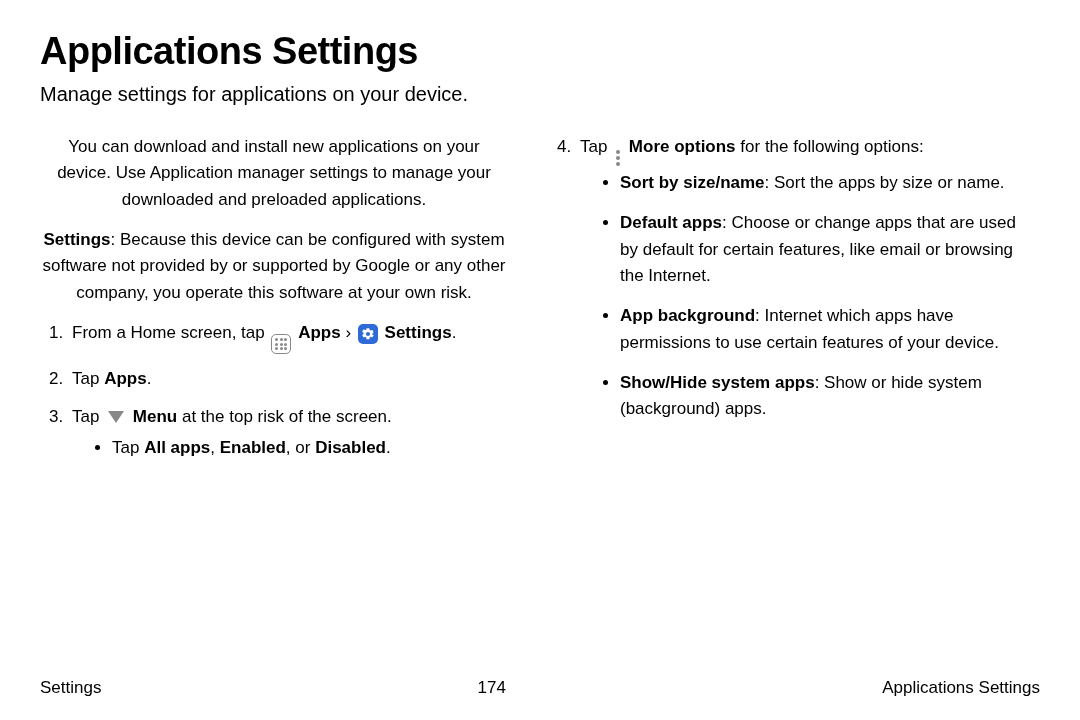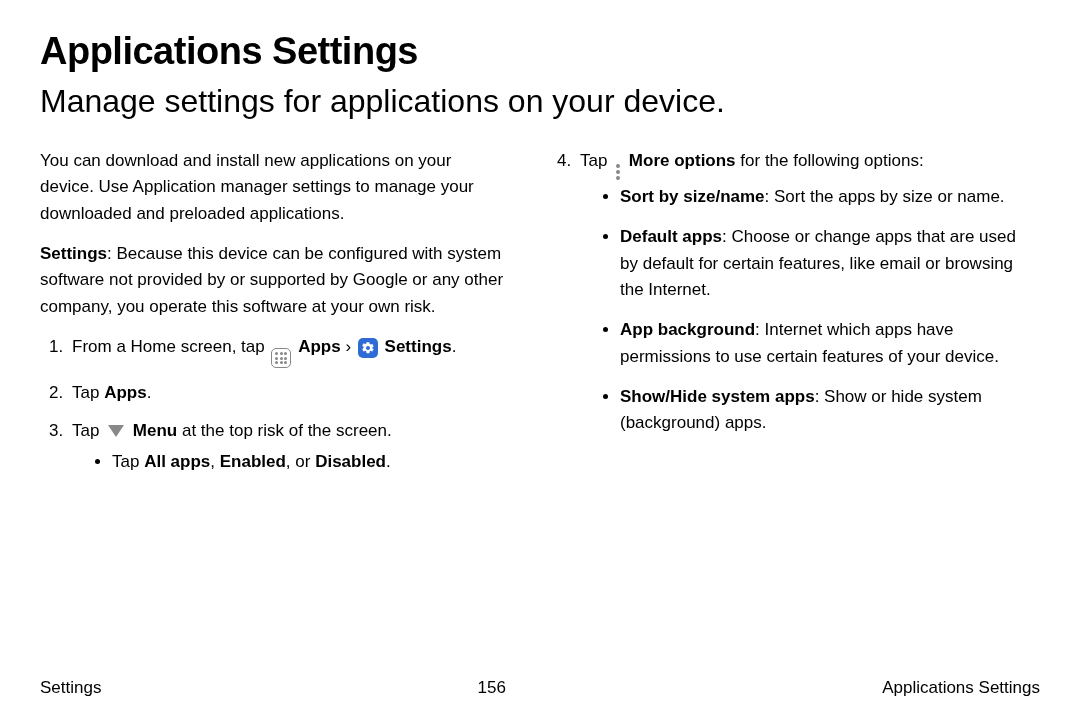--- a/index.html
+++ b/index.html
@@ -1,22 +1,22 @@
 <!DOCTYPE html>
 <html><head>
 <meta charset="utf-8">
 <style>
   * { box-sizing: border-box; margin: 0; padding: 0; }
   html, body { width: 1080px; height: 720px; background: #fff; font-family: Arial, Helvetica, sans-serif; color: #000; }
   .page { padding: 30px 64px 20px 40px; height: 100%; position: relative; }
   h1 { font-size: 38px; font-weight: 900; letter-spacing: -0.5px; margin-bottom: 10px; }
-  .subtitle { font-size: 32px; font-weight: 400; margin-bottom: 28px; }
+  .subtitle { font-size: 20px; font-weight: 400; margin-bottom: 28px; }
   .columns { display: flex; gap: 40px; }
   .col { flex: 1; font-size: 17px; line-height: 1.55; }
-  .para { margin-bottom: 14px; }
+  .para { margin-bottom: 14px; text-align: center; }
   ol { list-style: decimal; padding-left: 28px; }
   ol > li { margin-bottom: 12px; padding-left: 4px; }
   ul.bullets { list-style: disc; padding-left: 40px; margin-top: 4px; }
   ul.bullets > li { margin-bottom: 14px; }
   .icon { display: inline-flex; align-items: center; justify-content: center; vertical-align: -3px; width: 20px; height: 20px; border-radius: 5px; margin: 0 2px; }
   .apps-icon { border: 1px solid #888; }
   .apps-grid { display:grid; grid-template-columns: repeat(3,3px); grid-template-rows: repeat(3,3px); gap:1.5px; }
   .apps-grid span { width:3px; height:3px; background:#888; border-radius:50%; }
   .settings-icon { background: #2f6bd6; }
   .settings-icon svg { width: 14px; height: 14px; display:block; }
@@ -92,16 +92,16 @@
             <li><b>App background</b><span>: Internet which apps have permissions to use certain features of your device.</span></li>
             <li><b>Show/Hide system apps</b><span>: Show or hide system (background) apps.</span></li>
           </ul>
         </li>
       </ol>
     </div>
   </div>
 
   <div class="footer">
     <span>Settings</span>
-    <span>156</span>
+    <span>174</span>
     <span>Applications Settings</span>
   </div>
 </div>
 
 </body></html>

